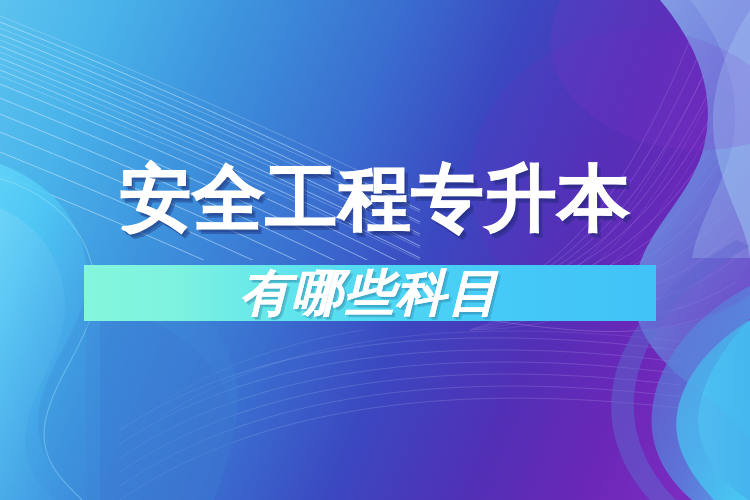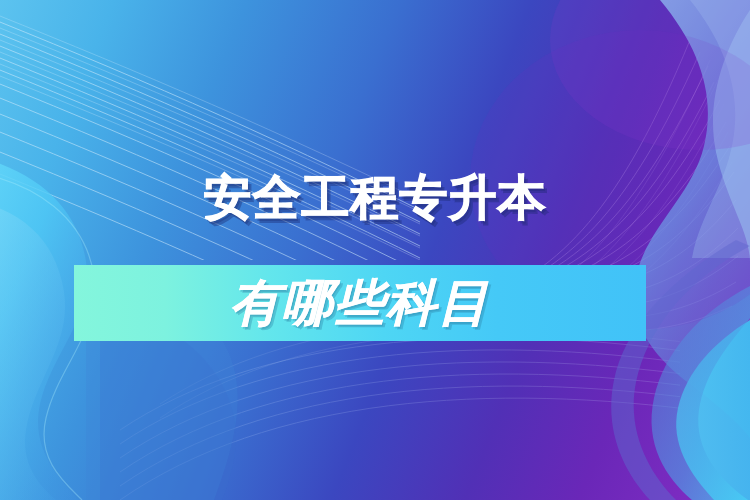--- a/index.html
+++ b/index.html
@@ -29,36 +29,36 @@
   #title-wrap{
     position:absolute;
     left:0;right:0;
     top:152px;
     text-align:center;
     z-index:6;
   }
   #title{
     display:inline-block;
     color:#ffffff;
-    font-size:48px;
+    font-size:72px;
     line-height:92px;
     font-weight:bold;
     letter-spacing:1px;
     text-shadow:
        4px 5px 0 rgba(25,40,110,.38),
        2px 3px 0 rgba(25,40,110,.30),
        0 0 1px rgba(255,255,255,.6);
     white-space:nowrap;
     -webkit-text-stroke:1px #ffffff;
   }
   
   #sub-bar{
     position:absolute;
-    left:74px;top:265px;
-    width:572px;height:76px;
+    left:84px;top:265px;
+    width:572px;height:56px;
     background:linear-gradient(90deg,
         #84f6dc 0%,
         #7df2df 16%,
         #63e6ec 34%,
         #4ed6f4 54%,
         #45c9f7 74%,
         #41c2f8 100%);
     z-index:5;
   }
   #subtitle{

